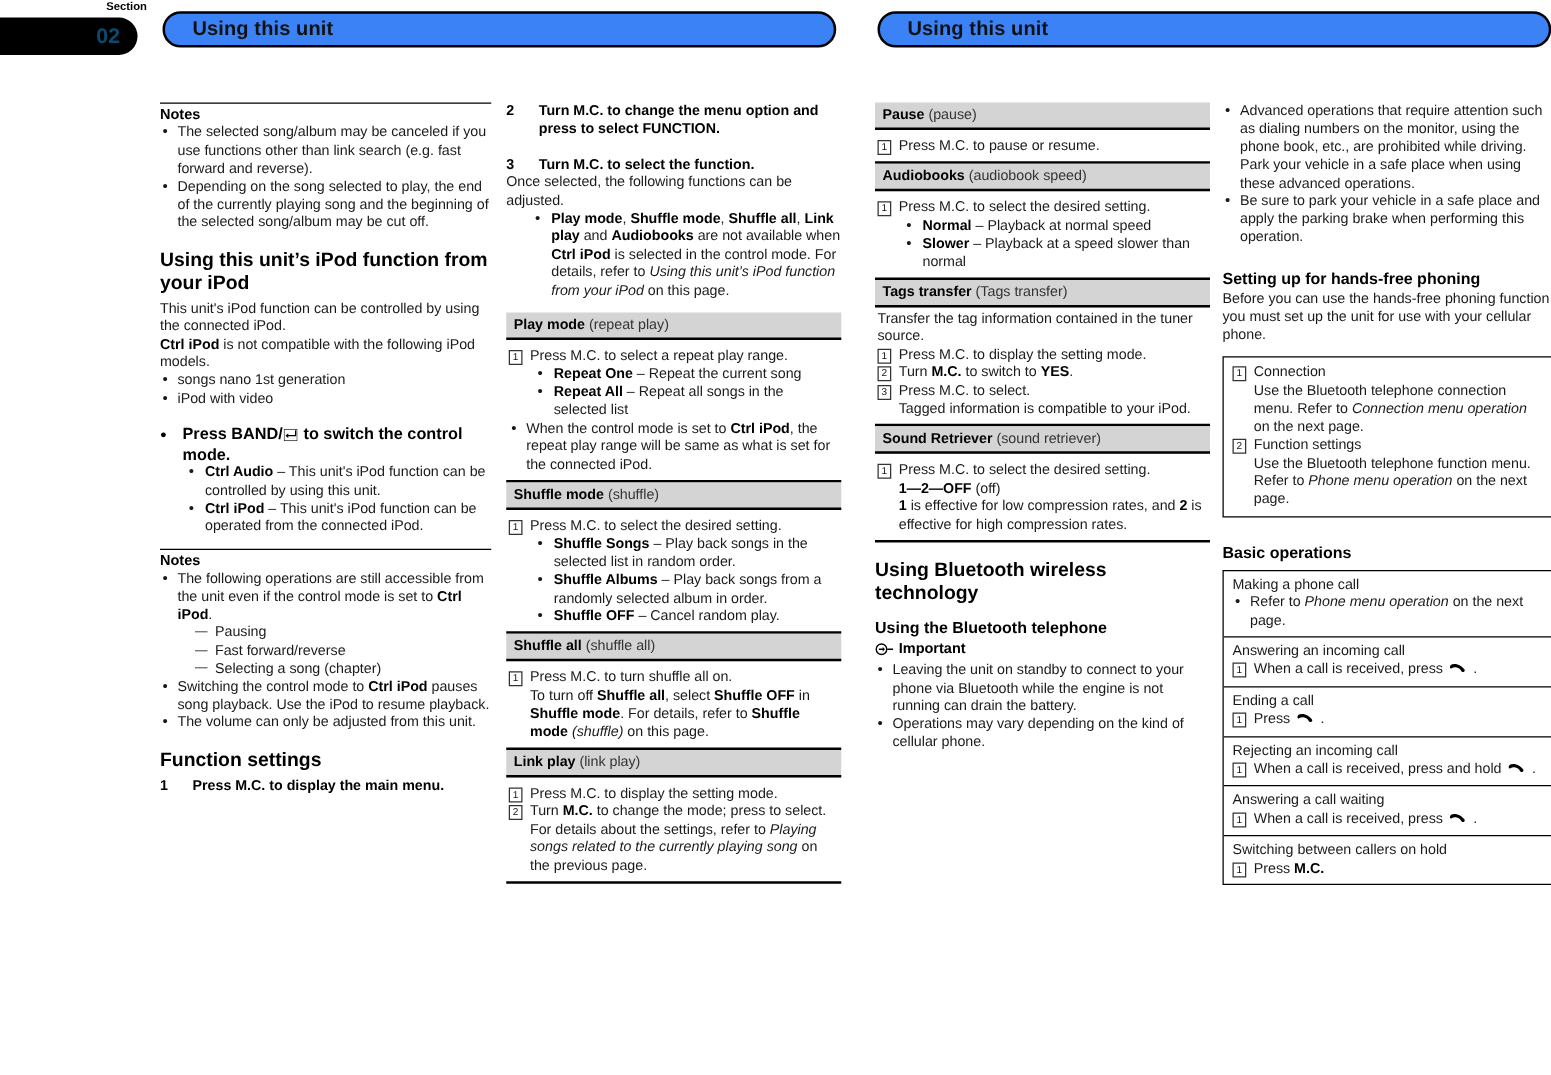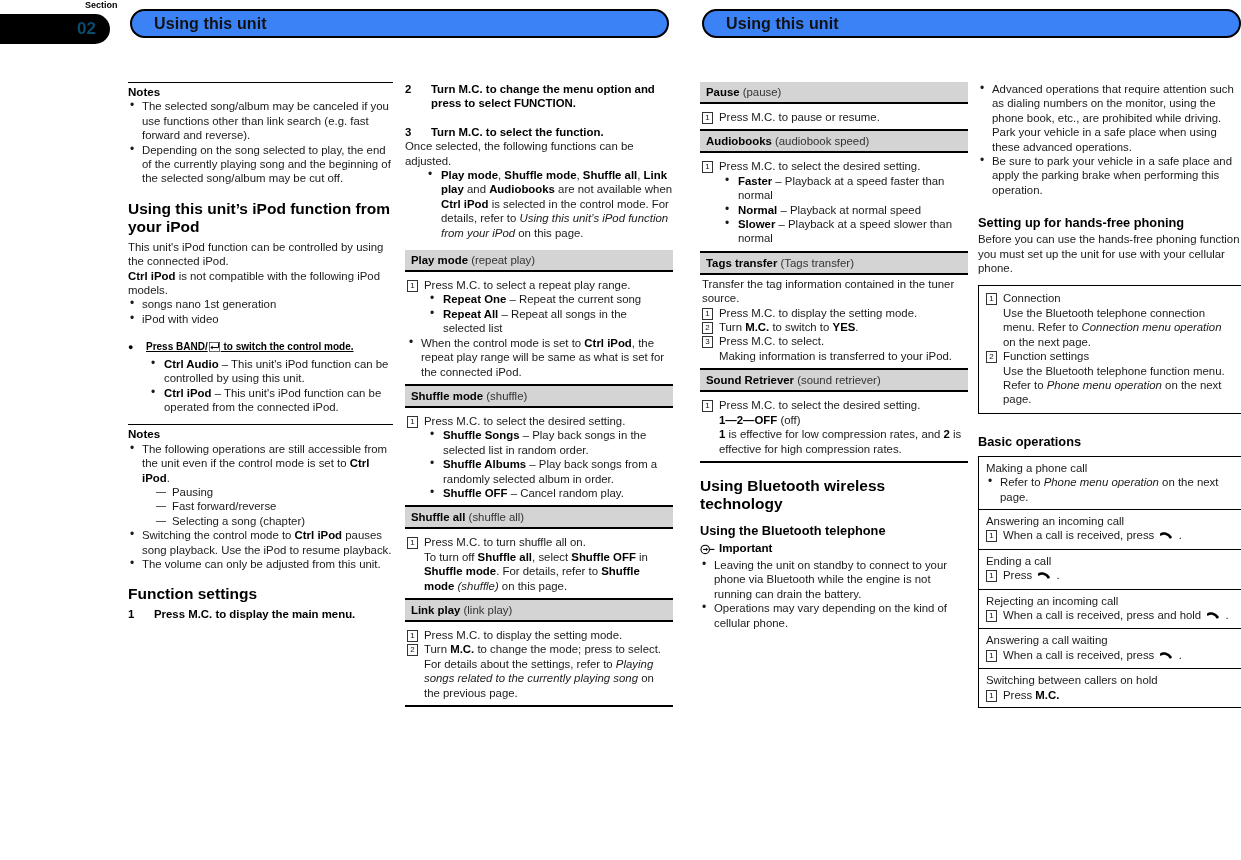--- a/index.html
+++ b/index.html
@@ -63,21 +63,21 @@
   .ul li:before{
     content:"\2022";position:absolute;left:2px;top:-1px;font-size:12px;
   }
   .ul2{margin:0;padding:0 0 0 22px;list-style:none;}
   .ul2 li{position:relative;padding-left:14px;}
   .ul2 li:before{content:"\2022";position:absolute;left:1px;top:-1px;font-size:12px;}
   .dash{margin:0;padding:0 0 0 14px;list-style:none;}
   .dash li{position:relative;padding-left:16px;}
   .dash li:before{content:"\2014";position:absolute;left:0;top:0;font-size:10px;}
 
-  .bigbullet{position:relative;padding-left:18px;font-weight:bold;font-size:10px;color:#000;line-height:14.4px;text-decoration:underline;}
+  .bigbullet{position:relative;padding-left:18px;font-weight:bold;font-size:13px;color:#000;line-height:14.4px;}
   .bigbullet:before{content:"\25CF";position:absolute;left:0;top:0;font-size:9px;}
   .numstep{position:relative;padding-left:26px;font-weight:bold;color:#000;line-height:14.4px;}
   .numstep .sn{position:absolute;left:0;top:0;font-weight:bold;}
 
   
   .bx{
     display:inline-block;width:9px;height:10px;border:1px solid #333;
     font-size:8px;line-height:10px;text-align:center;color:#111;
     vertical-align:1px;margin-right:3px;font-weight:normal;
     box-sizing:content-box;
@@ -235,32 +235,31 @@
 
     <div class="fnhead"><b>Pause</b><span class="paren"> (pause)</span></div>
     <div class="fnbody fnend">
       <div class="bstep"><span class="bx">1</span><span>Press M.C. to pause or resume.</span></div>
     </div>
 
     <div class="fnhead"><b>Audiobooks</b><span class="paren"> (audiobook speed)</span></div>
     <div class="fnbody fnend">
       <div class="bstep"><span class="bx">1</span><span>Press M.C. to select the desired setting.</span></div>
       <ul class="ul2">
-        <li><b>Faster</b><span> – Playback at a speed faster than normal</span></li>
         <li><b>Normal</b><span> – Playback at normal speed</span></li>
         <li><b>Slower</b><span> – Playback at a speed slower than normal</span></li>
       </ul>
     </div>
 
     <div class="fnhead"><b>Tags transfer</b><span class="paren"> (Tags transfer)</span></div>
     <div class="fnbody tight fnend">
       <p>Transfer the tag information contained in the tuner source.</p>
       <div class="bstep"><span class="bx">1</span><span>Press M.C. to display the setting mode.</span></div>
       <div class="bstep"><span class="bx">2</span><span>Turn </span><b>M.C.</b><span> to switch to </span><b>YES</b><span>.</span></div>
-      <div class="bstep"><span class="bx">3</span><span>Press M.C. to select.</span><br><span>Making information is transferred to your iPod.</span></div>
+      <div class="bstep"><span class="bx">3</span><span>Press M.C. to select.</span><br><span>Tagged information is compatible to your iPod.</span></div>
     </div>
 
     <div class="fnhead"><b>Sound Retriever</b><span class="paren"> (sound retriever)</span></div>
     <div class="fnbody fnend">
       <div class="bstep"><span class="bx">1</span><span>Press M.C. to select the desired setting.</span><br><b>1—2—OFF</b><span> (off)</span><br><b>1</b><span> is effective for low compression rates, and </span><b>2</b><span> is effective for high compression rates.</span></div>
     </div>
 
     <div class="h2">Using Bluetooth wireless technology</div>
     <div class="h3">Using the Bluetooth telephone</div>
 

